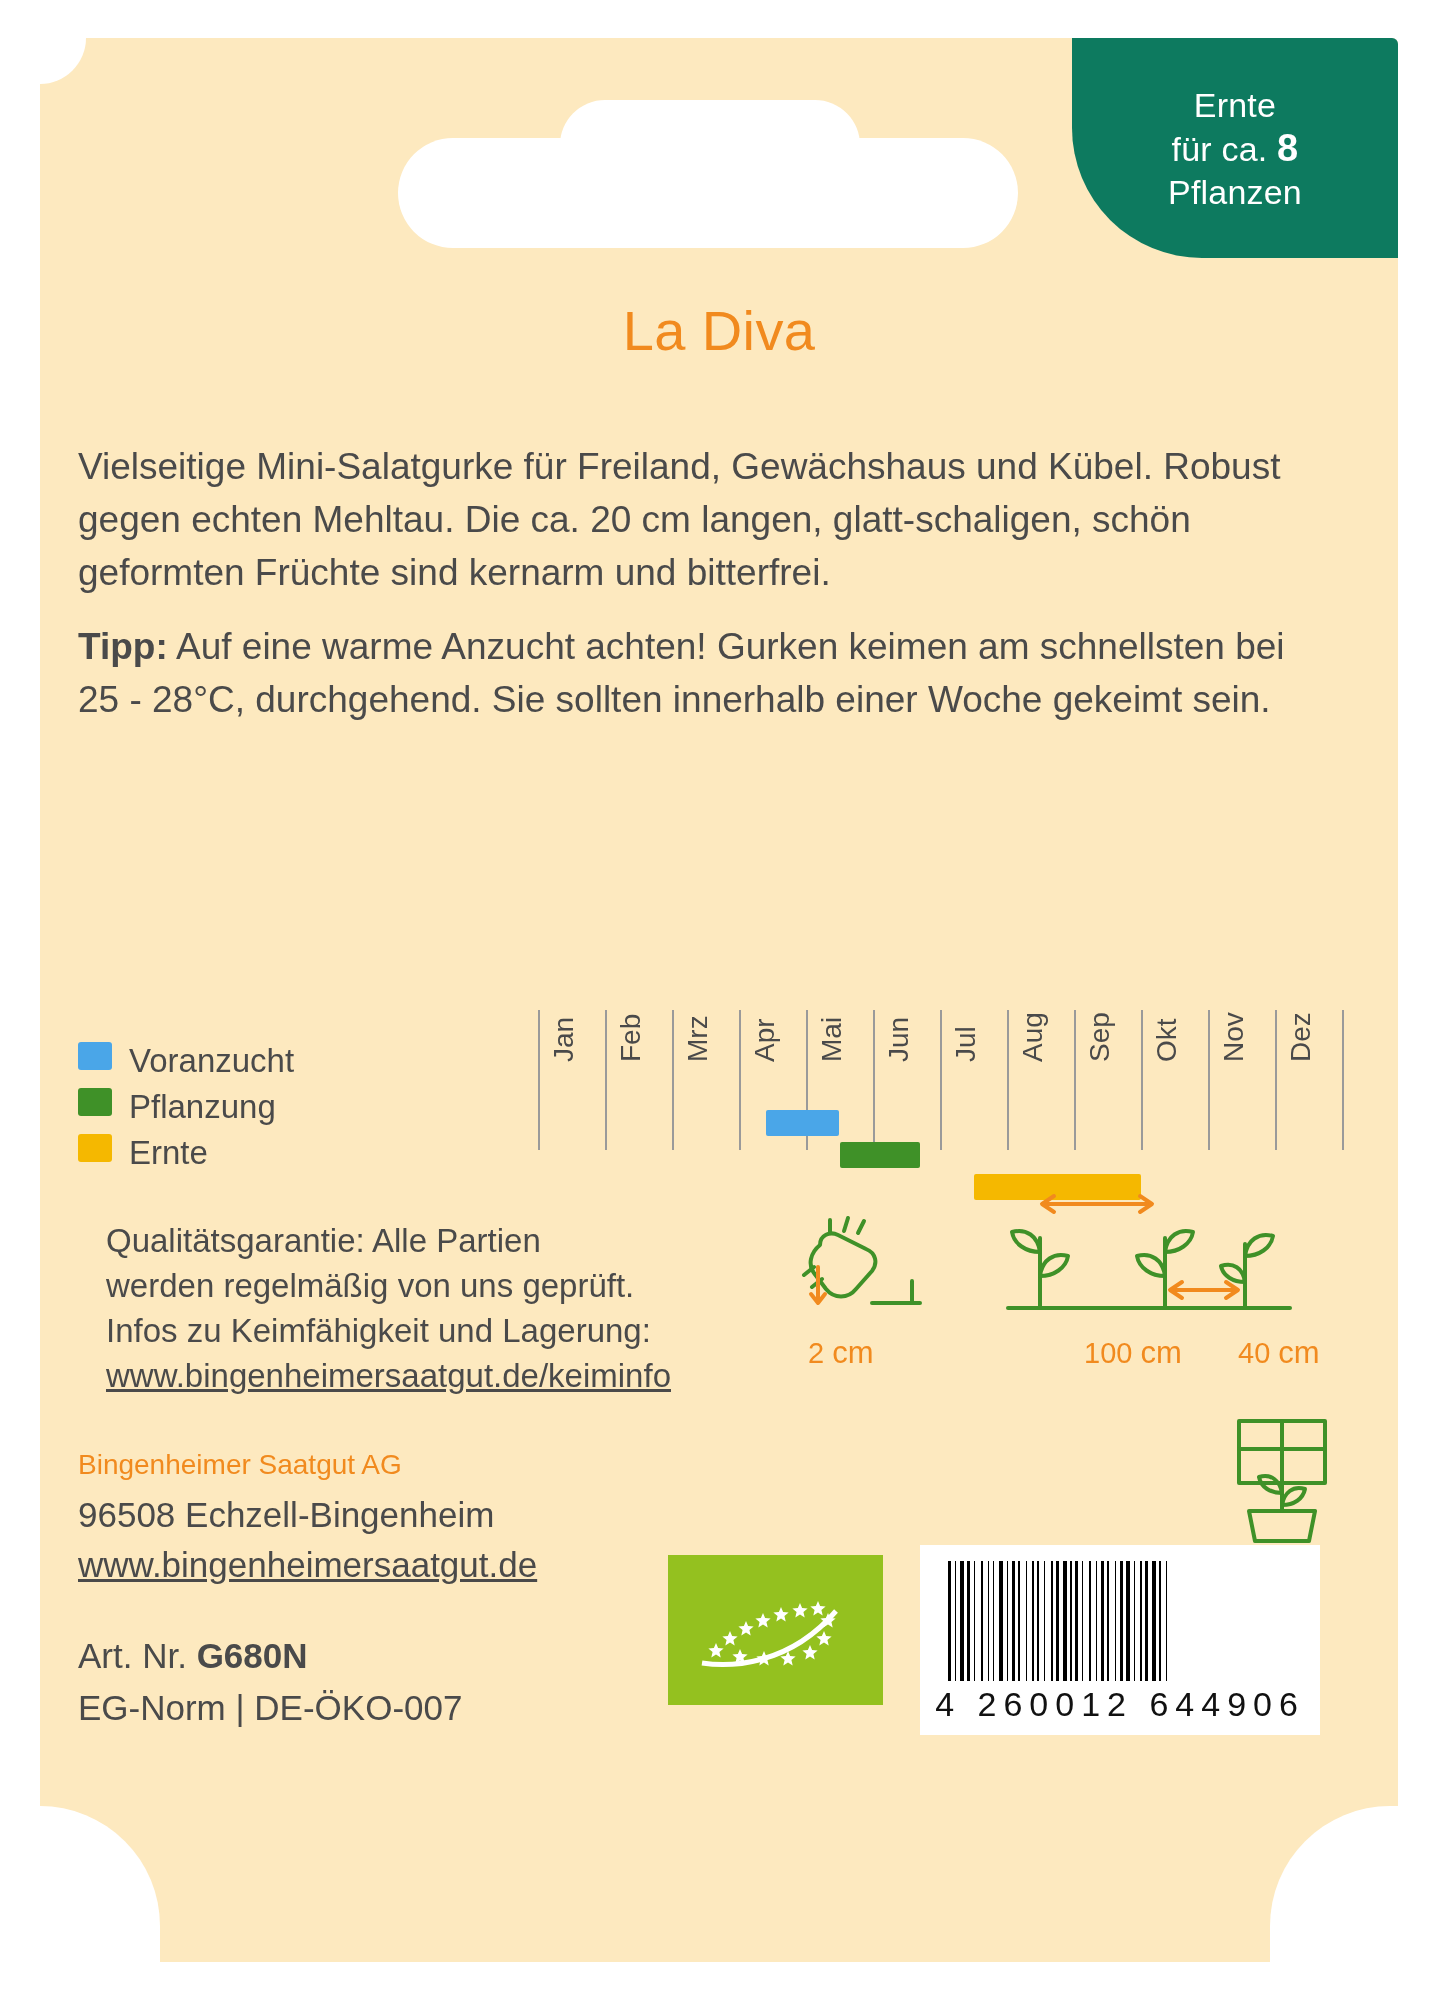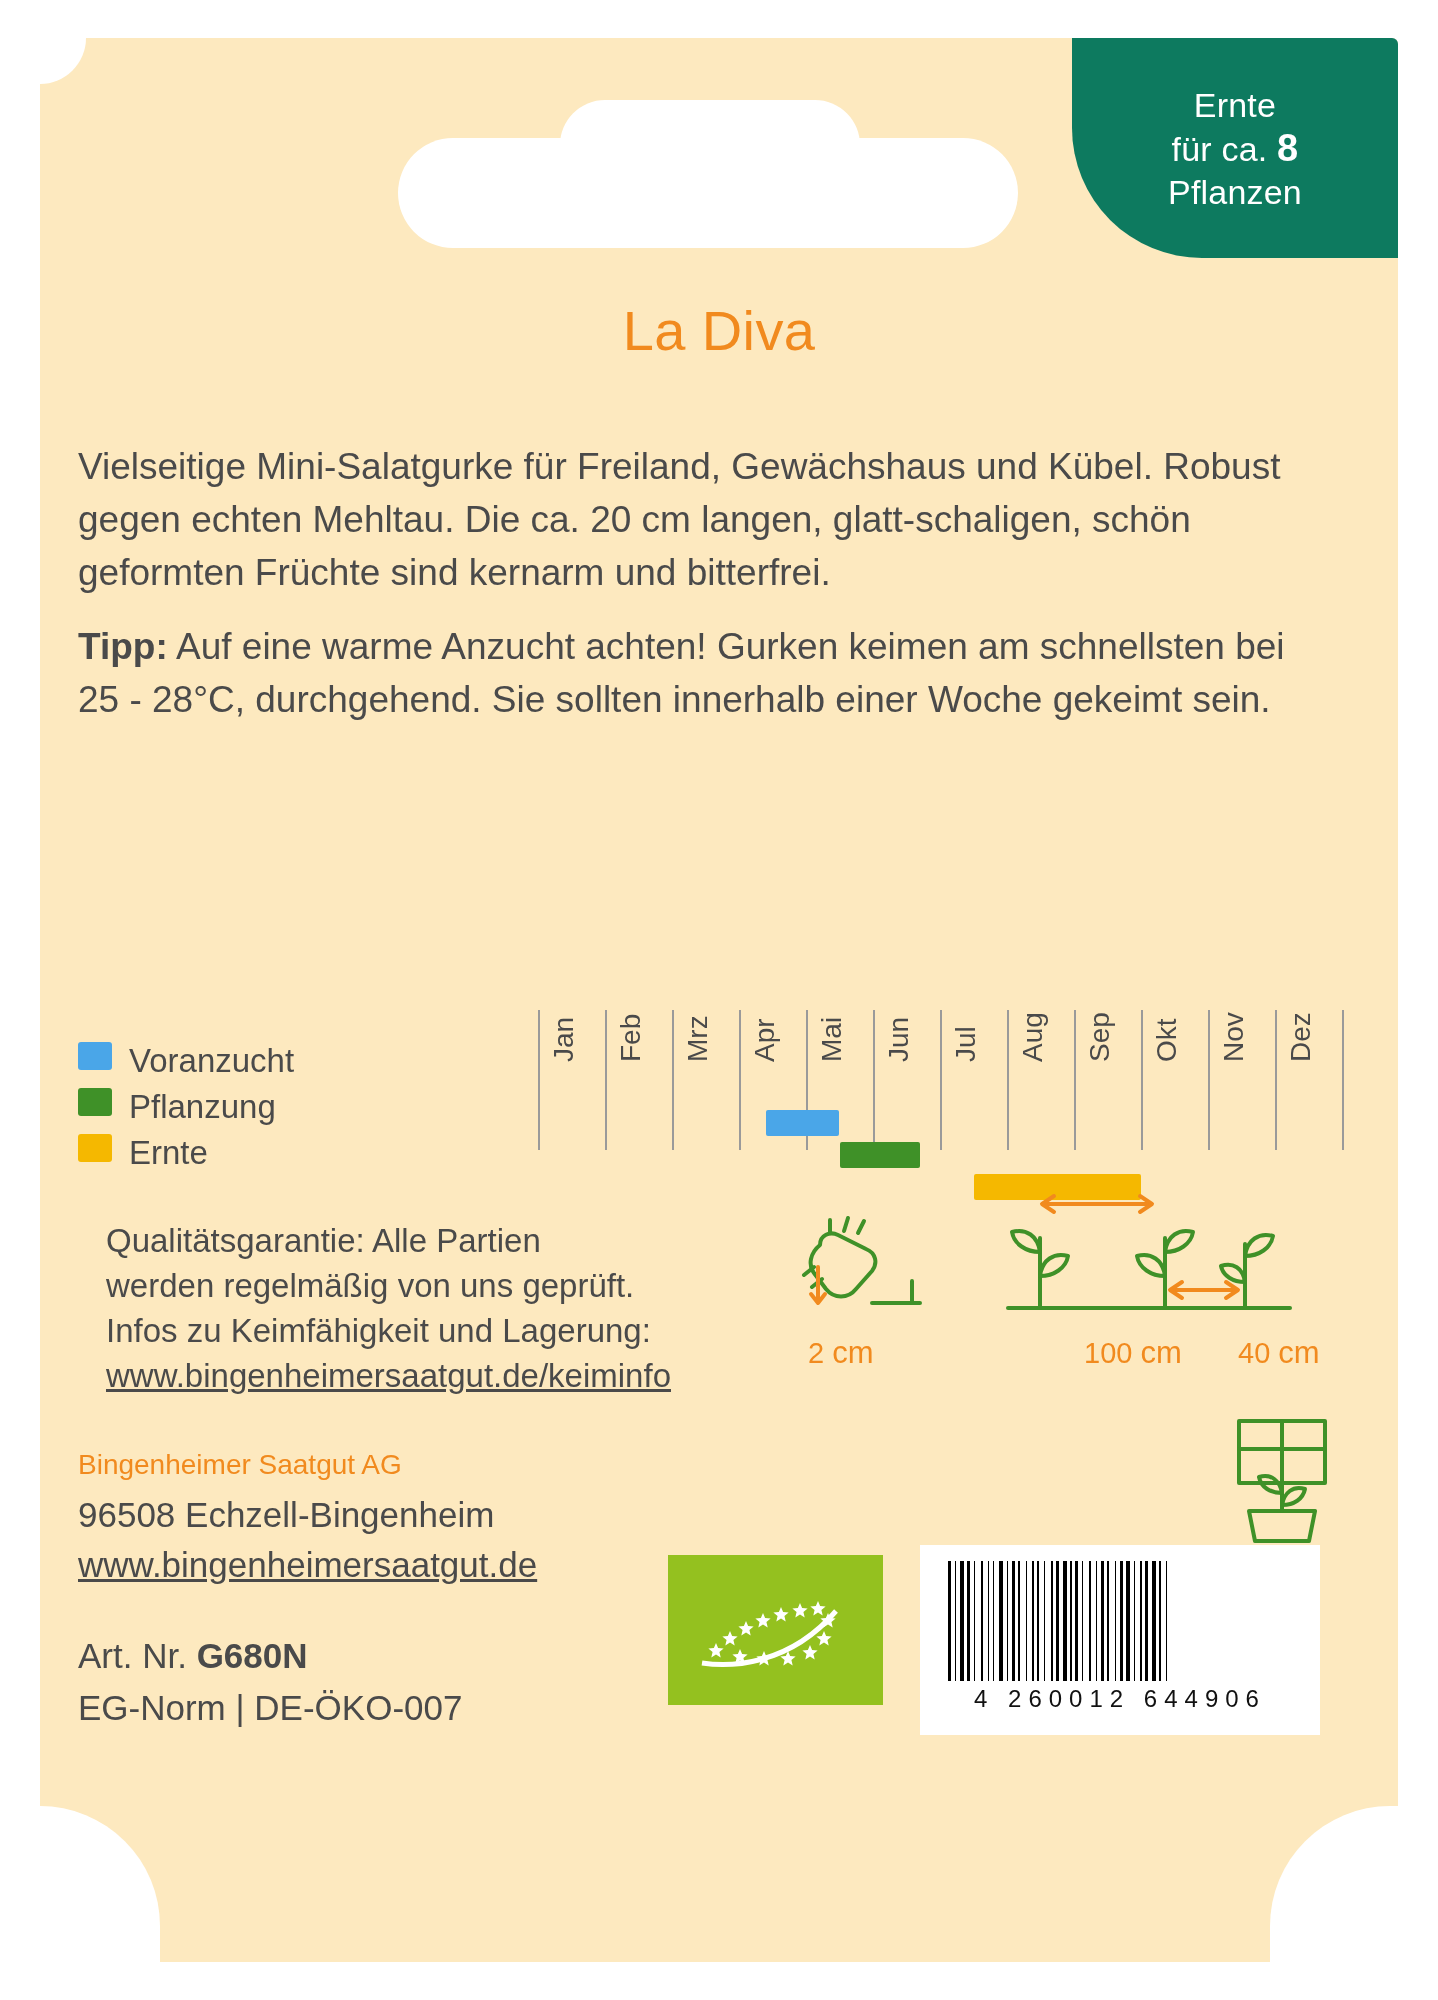--- a/index.html
+++ b/index.html
@@ -274,21 +274,21 @@
     top: 16px;
     height: 120px;
     width: 346px;
   }
   .barcode-digits {
     position: absolute;
     left: 0;
     top: 140px;
     width: 400px;
     text-align: center;
-    font-size: 24px;
+    font-size: 34px;
     letter-spacing: 7px;
     color: #111;
     font-family: "Liberation Sans", sans-serif;
   }
 </style>
 </head>
 <body>
 
 <div id="packet">
   <div class="packet-body"></div>

